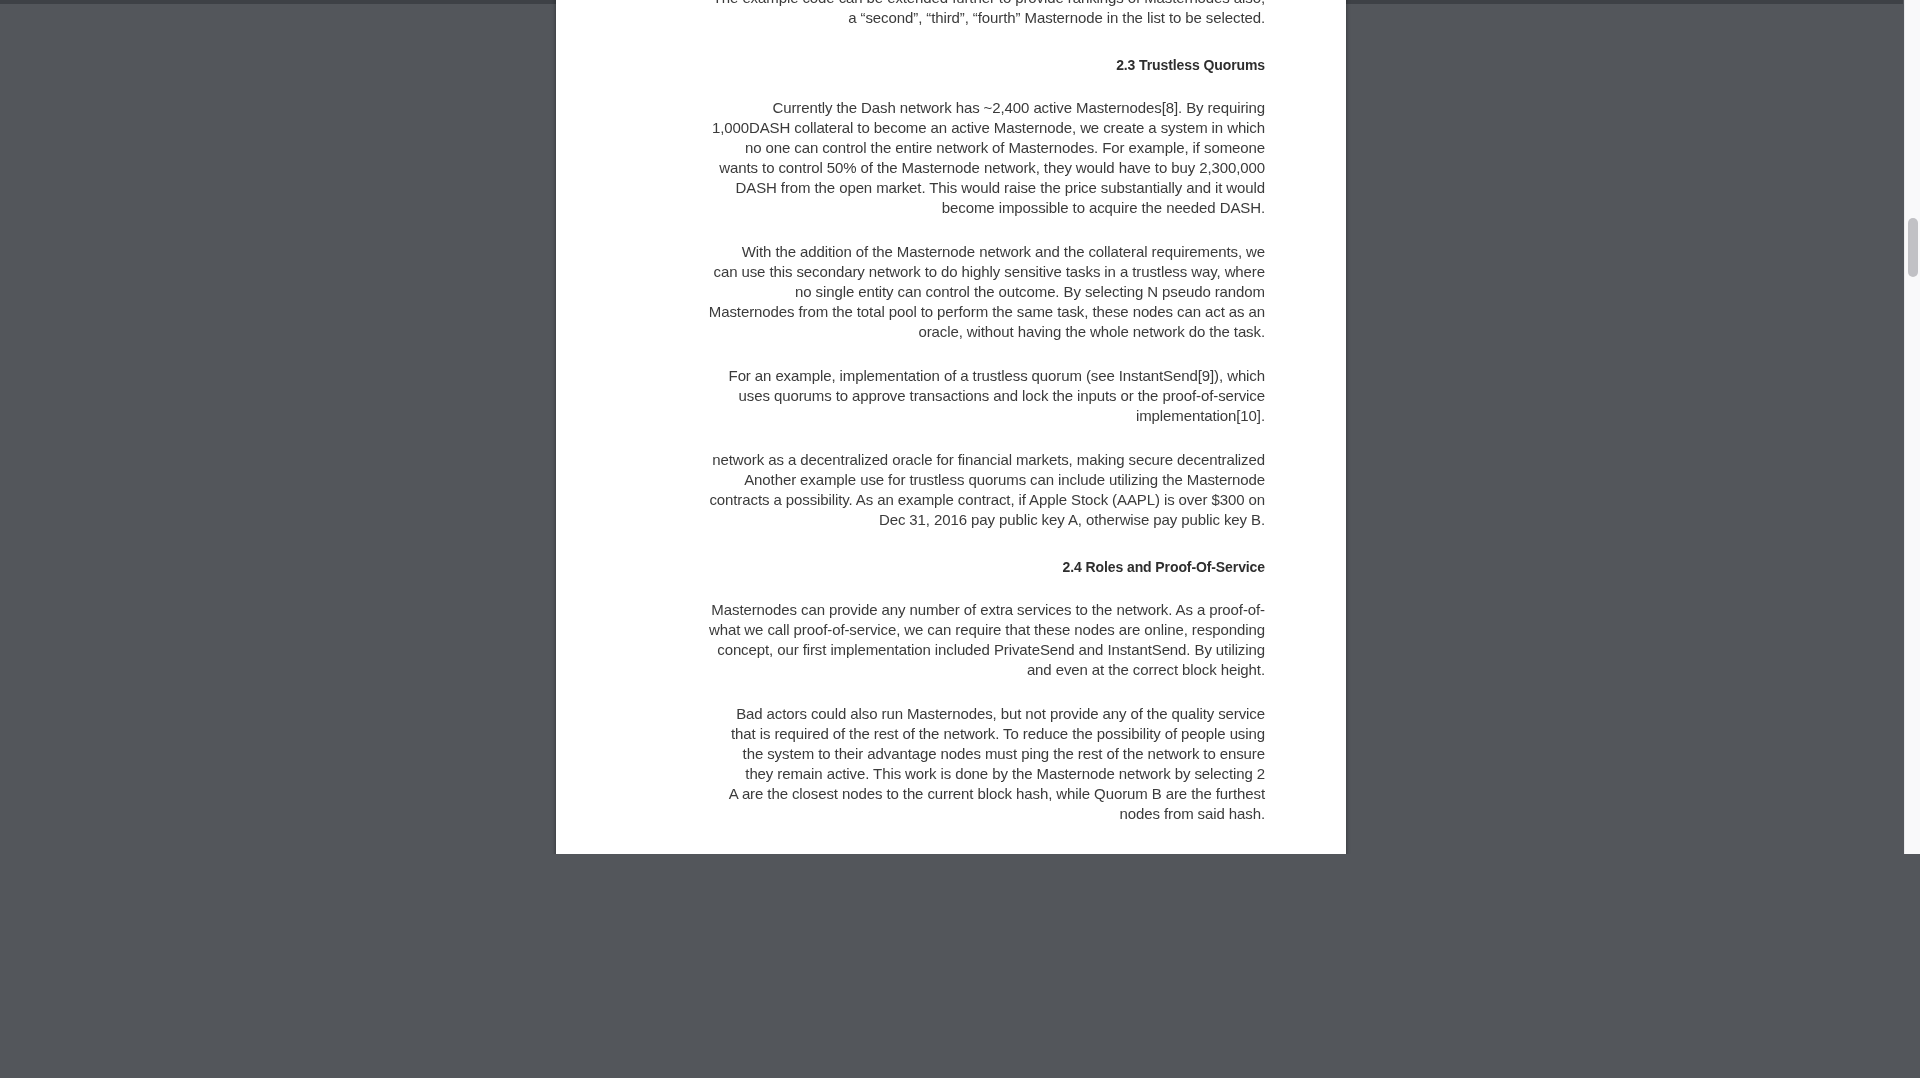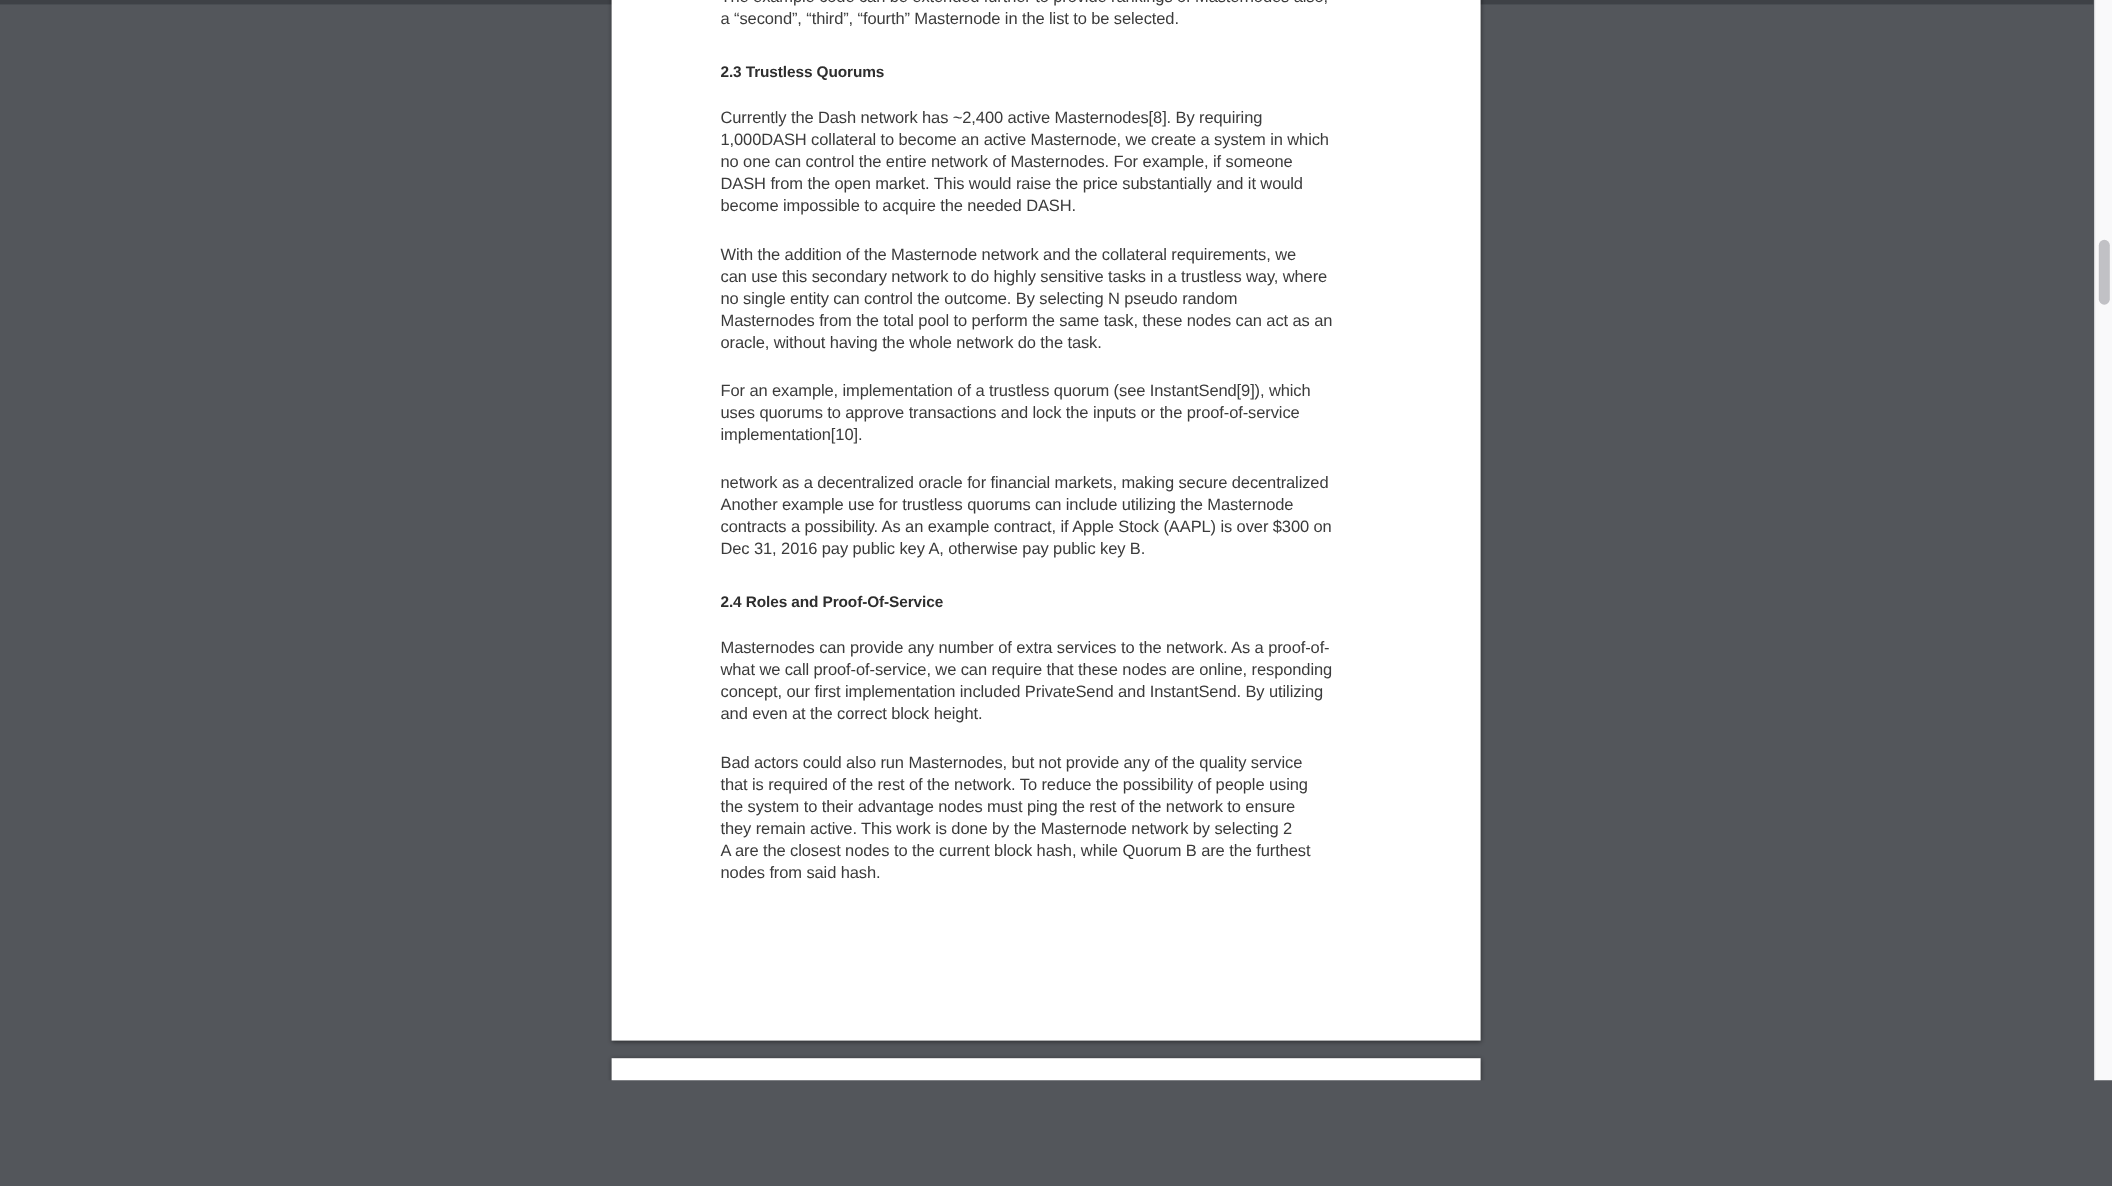--- a/index.html
+++ b/index.html
@@ -1,21 +1,21 @@
 <!DOCTYPE html>
 <html><head>
 <meta charset="utf-8">
 <style>
   html, body { margin: 0; padding: 0; }
   body {
     width: 1920px; height: 1078px; overflow: hidden;
     background: #53565b;
     font-family: "Liberation Sans", sans-serif;
   }
-  .viewport { position: relative; width: 1920px; height: 982px; overflow: hidden; }
+  .viewport { position: relative; width: 1920px; height: 854px; overflow: hidden; text-align: right; }
 
   .top-edge {
     position: absolute; top: 0; left: 0; width: 1903px; height: 4px;
     background: #3e4146; z-index: 1;
   }
 
   .page {
     position: absolute; left: 556px; width: 790px; background: #ffffff;
     box-shadow: 0 1px 4px rgba(0,0,0,0.45);
     z-index: 2; box-sizing: border-box;
@@ -75,20 +75,21 @@
     <div class="page-content">
         <div class="para first">
           <div class="line">The example code can be extended further to provide rankings of Masternodes also,</div>
           <div class="line">a “second”, “third”, “fourth” Masternode in the list to be selected.</div>
         </div>
         <div class="heading">2.3 Trustless Quorums</div>
         <div class="para">
           <div class="line">Currently the Dash network has ~2,400 active Masternodes[8]. By requiring</div>
           <div class="line">1,000DASH collateral to become an active Masternode, we create a system in which</div>
           <div class="line">no one can control the entire network of Masternodes. For example, if someone</div>
+          <div class="line">wants to control 50% of the Masternode network, they would have to buy 2,300,000</div>
           <div class="line">DASH from the open market. This would raise the price substantially and it would</div>
           <div class="line">become impossible to acquire the needed DASH.</div>
         </div>
         <div class="para">
           <div class="line">With the addition of the Masternode network and the collateral requirements, we</div>
           <div class="line">can use this secondary network to do highly sensitive tasks in a trustless way, where</div>
           <div class="line">no single entity can control the outcome. By selecting N pseudo random</div>
           <div class="line">Masternodes from the total pool to perform the same task, these nodes can act as an</div>
           <div class="line">oracle, without having the whole network do the task.</div>
         </div>

